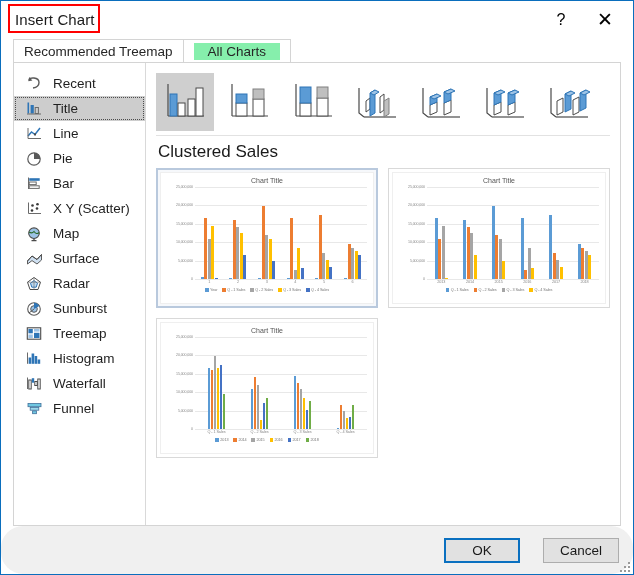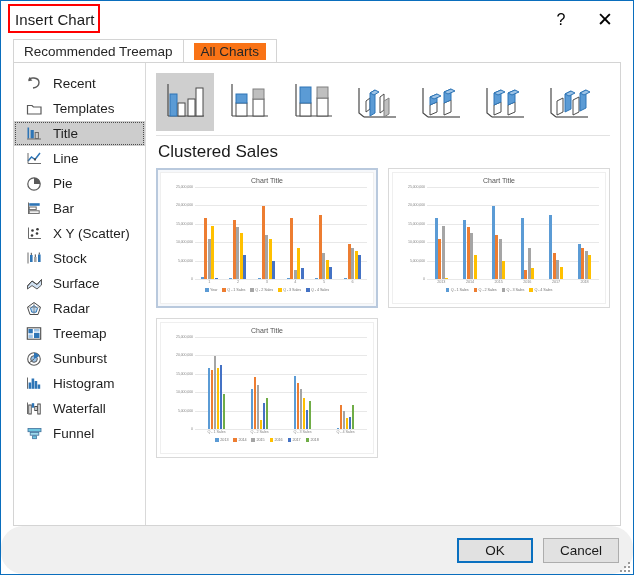--- a/index.html
+++ b/index.html
@@ -59,22 +59,22 @@
     border-bottom: none;
     background: #ffffff;
     margin-right: -1px;
     position: relative; z-index: 1;
   }
   .tab.active {
     background: #ffffff; z-index: 3;
     border-color: #d4d4d4;
   }
   .tab .hl {
-    background: #f97316;
-    padding: 1px 7px;
+    background: #86efac;
+    padding: 1px 14px;
     text-align: right;
   }
   
   .body {
     flex: 1 1 auto;
     margin: 0 12px;
     border: 1px solid #d4d4d4;
     background: #ffffff;
     display: flex;
     overflow: hidden;
@@ -201,21 +201,21 @@
   }
   .lgi { display: flex; align-items: center; gap: 1.5px; }
   .lgsw { width: 3.5px; height: 3.5px; }
   .lgtx { font-size: 3.8px; color: #777; letter-spacing: -0.1px; }
   
   .footer {
     flex: 0 0 48px;
     background: #f0f0f0;
     display: flex; align-items: center; justify-content: flex-end;
     padding: 0 14px 0 0;
-    gap: 10px;
+    gap: 23px;
     position: relative;
     border-radius: 22px;
   }
   .btn {
     width: 76px; height: 25px;
     font-size: 13.5px; color: #1a1a1a;
     background: #e1e1e1;
     border: 1px solid #adadad;
     cursor: default;
     font-family: "Liberation Sans", sans-serif;
@@ -260,28 +260,20 @@
     <div class="sidebar">
         <div class="side-item">
           <span class="side-ico">
             <svg width="17" height="15" viewBox="0 0 17 15">
               <path d="M3 4.5 Q3 1.5 8 2 Q13 2.5 13 6.5 Q13 11 7 12" fill="none" stroke="#5a5a5a" stroke-width="1.4"></path>
               <path d="M3.2 1 L2.4 5.2 L6.4 4.6 Z" fill="#5a5a5a"></path>
             </svg>
           </span>
           <span>Recent</span>
         </div>
-        <div class="side-item">
-          <span class="side-ico">
-            <svg width="17" height="14" viewBox="0 0 17 14">
-              <path d="M1.5 3.5 H6 L7.4 5 H15 V12 H1.5 Z" fill="none" stroke="#5a5a5a" stroke-width="1.2"></path>
-            </svg>
-          </span>
-          <span>Templates</span>
-        </div>
         <div class="side-item selected">
           <span class="side-ico">
             <svg width="17" height="15" viewBox="0 0 17 15">
               <rect x="1.5" y="1.5" width="1.6" height="11" fill="#2E75B6"></rect>
               <rect x="4.6" y="4" width="3.2" height="8.5" fill="#2E75B6"></rect>
               <rect x="9.2" y="6.5" width="3.2" height="6" fill="none" stroke="#6a6a6a" stroke-width="1"></rect>
               <line x1="1" y1="13" x2="15" y2="13" stroke="#6a6a6a" stroke-width="1"></line>
             </svg>
           </span>
           <span>Title</span>
@@ -325,74 +317,71 @@
               <circle cx="6" cy="9.5" r="1.3" fill="#3a3a3a"></circle>
               <circle cx="6.5" cy="4.5" r="1.3" fill="#3a3a3a"></circle>
               <circle cx="11" cy="7.5" r="1.3" fill="#3a3a3a"></circle>
               <circle cx="11.5" cy="3.3" r="1.3" fill="#3a3a3a"></circle>
             </svg>
           </span>
           <span>X Y (Scatter)</span>
         </div>
         <div class="side-item">
           <span class="side-ico">
-            <svg width="17" height="15" viewBox="0 0 17 15">
-              <line x1="2" y1="1.5" x2="2" y2="12.5" stroke="#6a6a6a" stroke-width="1"></line>
-              <rect x="4" y="4" width="2.6" height="7" fill="#2E75B6"></rect>
-              <line x1="5.3" y1="1.8" x2="5.3" y2="4" stroke="#4a4a4a" stroke-width="1"></line>
-              <rect x="8" y="6" width="2.6" height="5" fill="#A5A5A5"></rect>
-              <line x1="9.3" y1="3.4" x2="9.3" y2="6" stroke="#4a4a4a" stroke-width="1"></line>
-              <rect x="12" y="3.5" width="2.6" height="7.5" fill="#2E75B6"></rect>
-              <line x1="13.3" y1="1.5" x2="13.3" y2="3.5" stroke="#4a4a4a" stroke-width="1"></line>
-            </svg>
-          </span>
-          <span>Stock</span>
+            <svg width="16" height="16" viewBox="0 0 16 16">
+              <circle cx="8" cy="7.2" r="5.3" fill="#9DC3E6" stroke="#4a4a4a" stroke-width="1.1"></circle>
+              <path d="M3 6 Q6 8 8 5.5 Q10.5 9 13 6.5" fill="none" stroke="#2b6a2b" stroke-width="1.1"></path>
+              <line x1="8" y1="12.5" x2="8" y2="14.5" stroke="#4a4a4a" stroke-width="1.3"></line>
+              <line x1="5.5" y1="14.6" x2="10.5" y2="14.6" stroke="#4a4a4a" stroke-width="1.3"></line>
+            </svg>
+          </span>
+          <span>Map</span>
         </div>
         <div class="side-item">
           <span class="side-ico">
             <svg width="17" height="15" viewBox="0 0 17 15">
               <path d="M1.5 10 L6 5 L11 8.5 L15.5 3.5 L15.5 9 L11 13 L6 9.6 L1.5 13 Z" fill="#cfe0f1" stroke="#5a5a5a" stroke-width="1"></path>
               <path d="M1.5 10 L6 5 L11 8.5 L15.5 3.5" fill="none" stroke="#4a4a4a" stroke-width="1"></path>
             </svg>
           </span>
           <span>Surface</span>
         </div>
         <div class="side-item">
           <span class="side-ico">
             <svg width="16" height="16" viewBox="0 0 16 16">
               <polygon points="8,1.5 14.5,6.2 12,13.5 4,13.5 1.5,6.2" fill="none" stroke="#4a4a4a" stroke-width="1"></polygon>
               <polygon points="8,4.6 11.5,7.2 10.2,11.2 5.8,11.2 4.5,7.2" fill="#bcd7ef" stroke="#2E75B6" stroke-width="1"></polygon>
               <line x1="8" y1="1.5" x2="8" y2="13.5" stroke="#7a7a7a" stroke-width=".7"></line>
               <line x1="1.5" y1="6.2" x2="14.5" y2="6.2" stroke="#7a7a7a" stroke-width=".7"></line>
             </svg>
           </span>
           <span>Radar</span>
+        </div>
+        <div class="side-item">
+          <span class="side-ico">
+            <svg width="16" height="16" viewBox="0 0 16 16">
+              <circle cx="8" cy="8" r="6.3" fill="none" stroke="#5a5a5a" stroke-width="1.1"></circle>
+              <circle cx="8" cy="8" r="3.3" fill="#9DC3E6" stroke="#5a5a5a" stroke-width="1"></circle>
+              <path d="M8 8 L8 1.7 A6.3 6.3 0 0 1 13.3 5 Z" fill="#2E75B6"></path>
+              <line x1="8" y1="8" x2="3" y2="12" stroke="#5a5a5a" stroke-width="1"></line>
+            </svg>
+          </span>
+          <span>Sunburst</span>
         </div>
         <div class="side-item">
           <span class="side-ico">
             <svg width="16" height="15" viewBox="0 0 16 15">
               <rect x="1.3" y="1.8" width="13.4" height="11.4" fill="none" stroke="#4a4a4a" stroke-width="1.1"></rect>
               <rect x="2.4" y="3" width="4.4" height="4.3" fill="#2E75B6"></rect>
               <rect x="8" y="3" width="5.5" height="2.6" fill="#9DC3E6"></rect>
               <rect x="2.4" y="8.5" width="4.4" height="3.5" fill="#9DC3E6"></rect>
               <rect x="8" y="6.8" width="5.5" height="5.2" fill="#2E75B6"></rect>
             </svg>
           </span>
           <span>Treemap</span>
-        </div>
-        <div class="side-item">
-          <span class="side-ico">
-            <svg width="16" height="16" viewBox="0 0 16 16">
-              <circle cx="8" cy="8" r="6.3" fill="none" stroke="#5a5a5a" stroke-width="1.1"></circle>
-              <circle cx="8" cy="8" r="3.3" fill="#9DC3E6" stroke="#5a5a5a" stroke-width="1"></circle>
-              <path d="M8 8 L8 1.7 A6.3 6.3 0 0 1 13.3 5 Z" fill="#2E75B6"></path>
-              <line x1="8" y1="8" x2="3" y2="12" stroke="#5a5a5a" stroke-width="1"></line>
-            </svg>
-          </span>
-          <span>Sunburst</span>
         </div>
         <div class="side-item">
           <span class="side-ico">
             <svg width="17" height="15" viewBox="0 0 17 15">
               <line x1="1.5" y1="1.5" x2="1.5" y2="12.8" stroke="#6a6a6a" stroke-width="1"></line>
               <rect x="2.6" y="6.5" width="2.6" height="6.3" fill="#2E75B6"></rect>
               <rect x="5.6" y="2.5" width="2.6" height="10.3" fill="#2E75B6"></rect>
               <rect x="8.6" y="5" width="2.6" height="7.8" fill="#2E75B6"></rect>
               <rect x="11.6" y="8.5" width="2.6" height="4.3" fill="#2E75B6"></rect>
             </svg>

